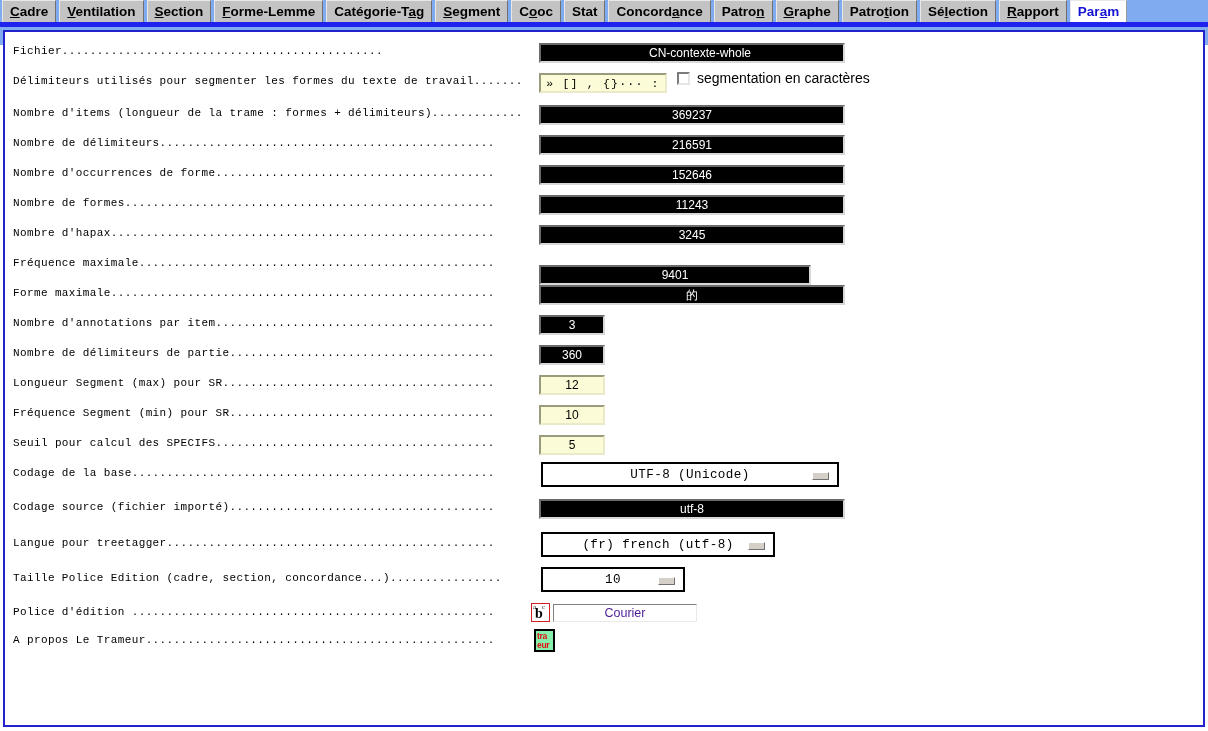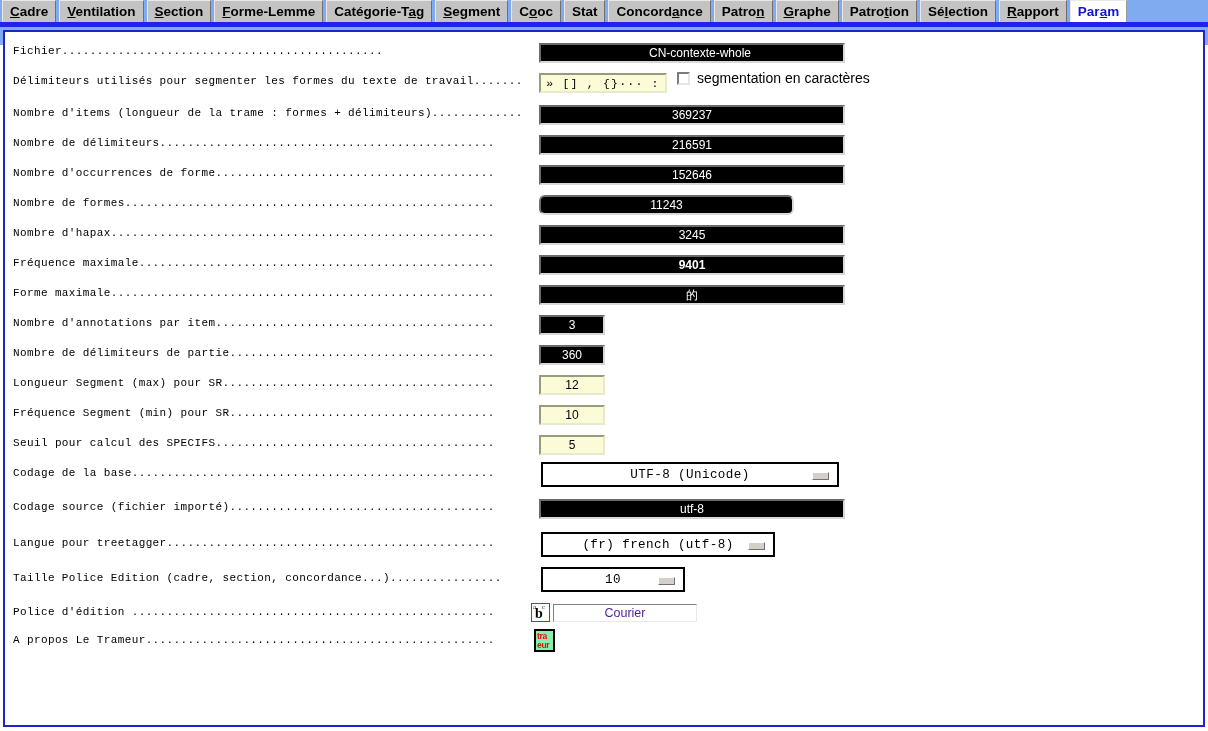--- a/index.html
+++ b/index.html
@@ -289,29 +289,29 @@
       <div class="row" style="top: 101px;">
         <div class="label" style="top: 3px;">Nombre de délimiteurs................................................</div>
         <div class="fld lcd" style="left: 534px; width: 306px; top: 2px;">216591</div>
       </div>
       <div class="row" style="top: 131px;">
         <div class="label" style="top: 3px;">Nombre d'occurrences de forme........................................</div>
         <div class="fld lcd" style="left: 534px; width: 306px; top: 2px;">152646</div>
       </div>
       <div class="row" style="top: 161px;">
         <div class="label" style="top: 3px;">Nombre de formes.....................................................</div>
-        <div class="fld lcd" style="left: 534px; width: 255px; top: 2px; border-radius: 6px;">11243</div>
+        <div class="fld lcd" style="left: 534px; width: 306px; top: 2px;">11243</div>
       </div>
       <div class="row" style="top: 191px;">
         <div class="label" style="top: 3px;">Nombre d'hapax.......................................................</div>
         <div class="fld lcd" style="left: 534px; width: 306px; top: 2px;">3245</div>
       </div>
       <div class="row" style="top: 221px;">
         <div class="label" style="top: 3px;">Fréquence maximale...................................................</div>
-        <div class="fld lcd" style="left: 534px; width: 306px; top: 2px; font-weight: bold;">9401</div>
+        <div class="fld lcd" style="left: 534px; width: 272px; top: 12px;">9401</div>
       </div>
       <div class="row" style="top: 251px;">
         <div class="label" style="top: 3px;">Forme maximale.......................................................</div>
         <div class="fld lcd" style="left: 534px; width: 306px; top: 2px;">的</div>
       </div>
       <div class="row" style="top: 281px;">
         <div class="label" style="top: 3px;">Nombre d'annotations par item........................................</div>
         <div class="fld lcd" style="left: 534px; width: 66px; top: 2px;">3</div>
       </div>
       <div class="row" style="top: 311px;">

